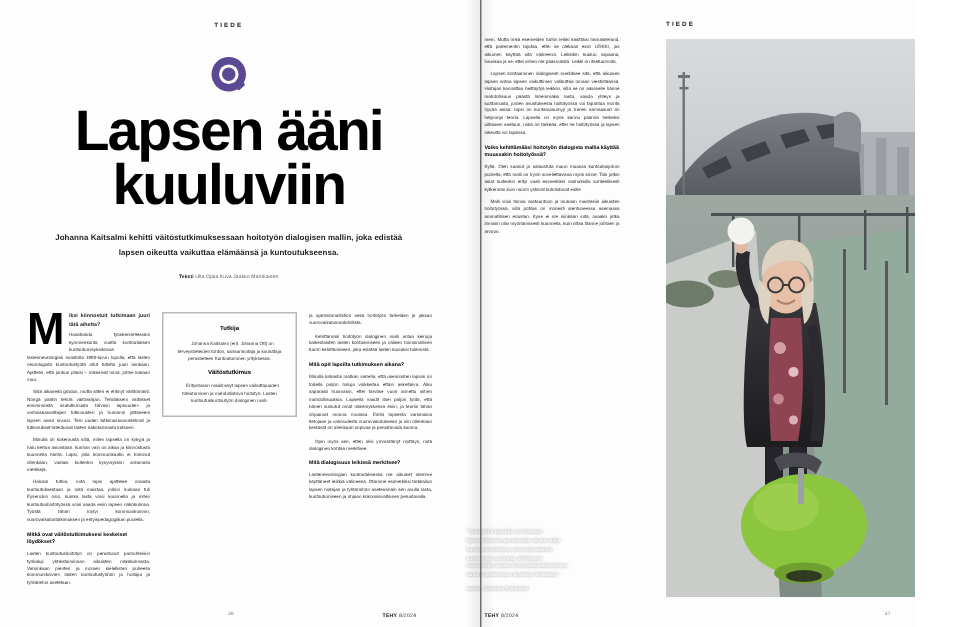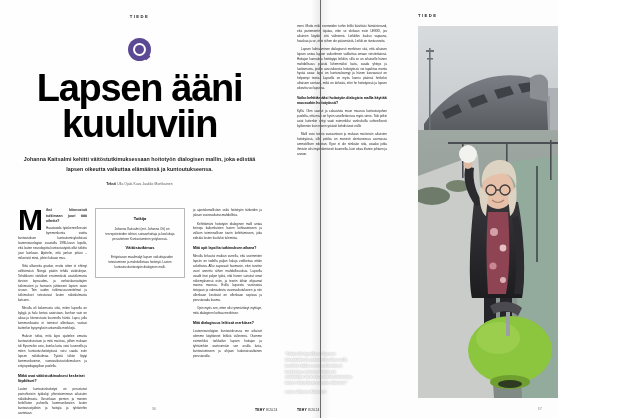--- a/index.html
+++ b/index.html
@@ -10,21 +10,21 @@
   body {
     width: 642px;
     height: 418px;
     overflow: hidden;
     font-family: "Liberation Sans", sans-serif;
     color: #1a1a1a;
   }
 
   .spread {
     position: relative;
-    width: 558px;
+    width: 610px;
     height: 418px;
     background: #ffffff;
     display: flex;
   }
 
   
   .page {
     position: relative;
     height: 418px;
     background: #fdfdfd;

